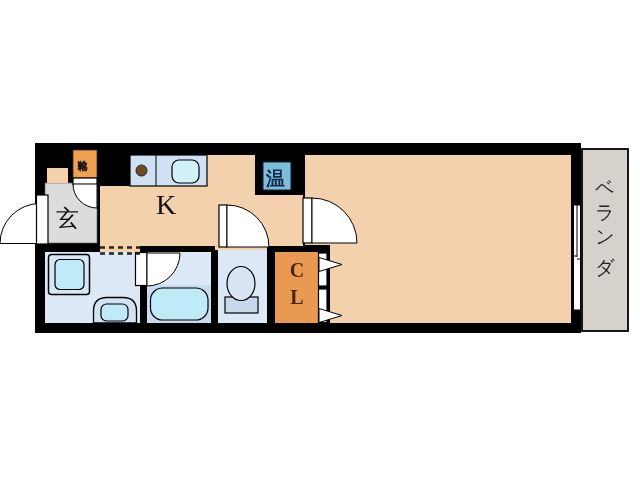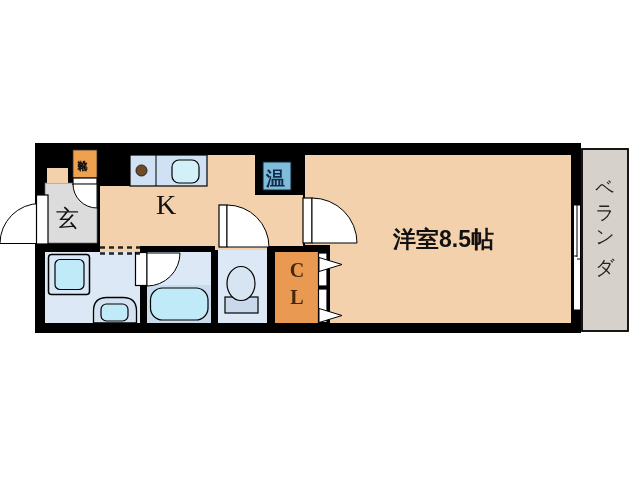--- a/index.html
+++ b/index.html
@@ -108,16 +108,15 @@
     <line class="winline" x1="577" y1="259" x2="581" y2="259"></line>
 
     <line class="dash" x1="100" y1="247.5" x2="140" y2="247.5"></line>
     <line class="dash" x1="100" y1="253.5" x2="140" y2="253.5"></line>
   </svg>
 
   <div class="lbl lbl-genkan">玄</div>
   <div class="lbl lbl-k">K</div>
   <div class="lbl lbl-heater">温</div>
   <div class="lbl lbl-shoebox v">靴箱</div>
-  <div class="lbl lbl-room">洋室8.5帖</div>
   <div class="lbl lbl-cl v">CL</div>
   <div class="lbl lbl-veranda v">ベランダ</div>
 </div>
 
 </body></html>

